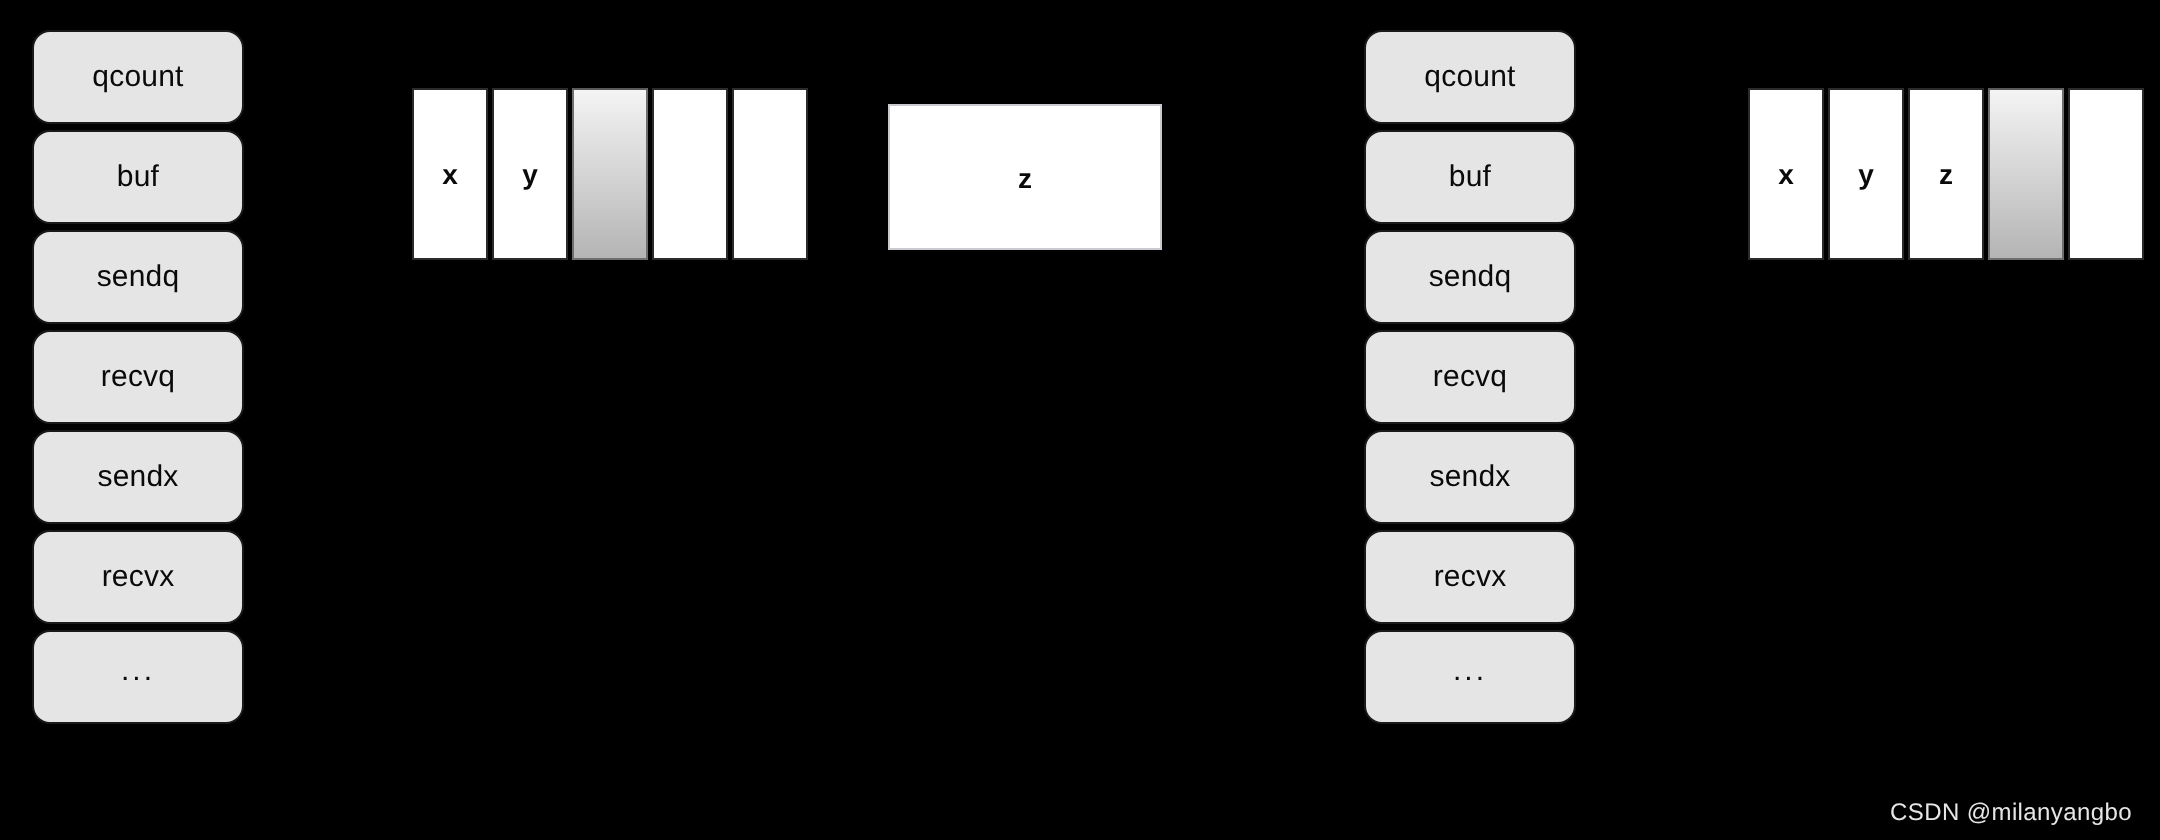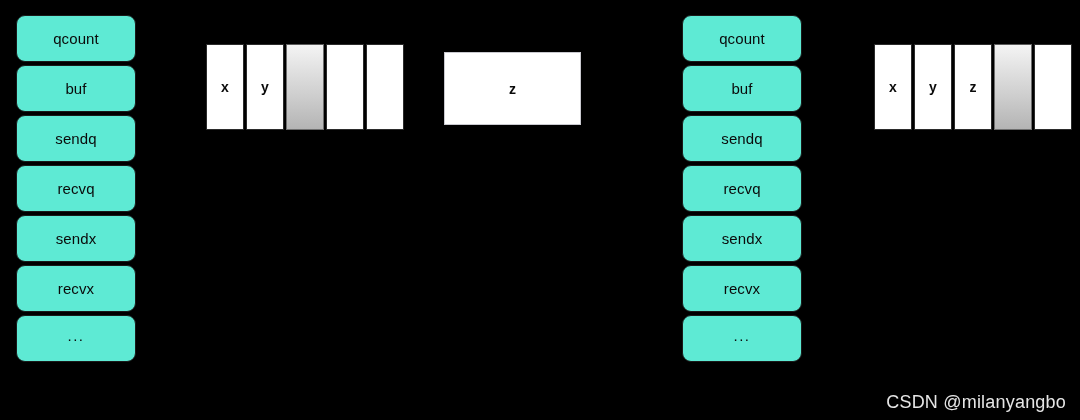--- a/index.html
+++ b/index.html
@@ -26,23 +26,23 @@
   }
 
   
   .field-column {
     position: absolute;
     width: 120px;
   }
   .field-box {
     position: absolute;
     left: 0;
-    width: 120px;
+    width: 106px;
     height: 47px;
-    background: #5eead4;
+    background: #e5e5e5;
     border: 1px solid #1a1a1a;
     border-radius: 9px;
     box-sizing: border-box;
     display: flex;
     align-items: center;
     justify-content: center;
   }
   .field-box .field-label {
     font-size: 15px;
     color: #0a0a0a;
@@ -105,21 +105,21 @@
     font-weight: bold;
     color: #0a0a0a;
     line-height: 1;
   }
 
   
   .watermark {
     position: absolute;
     right: 14px;
     bottom: 7px;
-    font-size: 18px;
+    font-size: 12px;
     color: #e6e6e6;
     letter-spacing: 0.2px;
     white-space: nowrap;
   }
 </style>
 </head>
 <body>
 
 <div class="stage">
 

